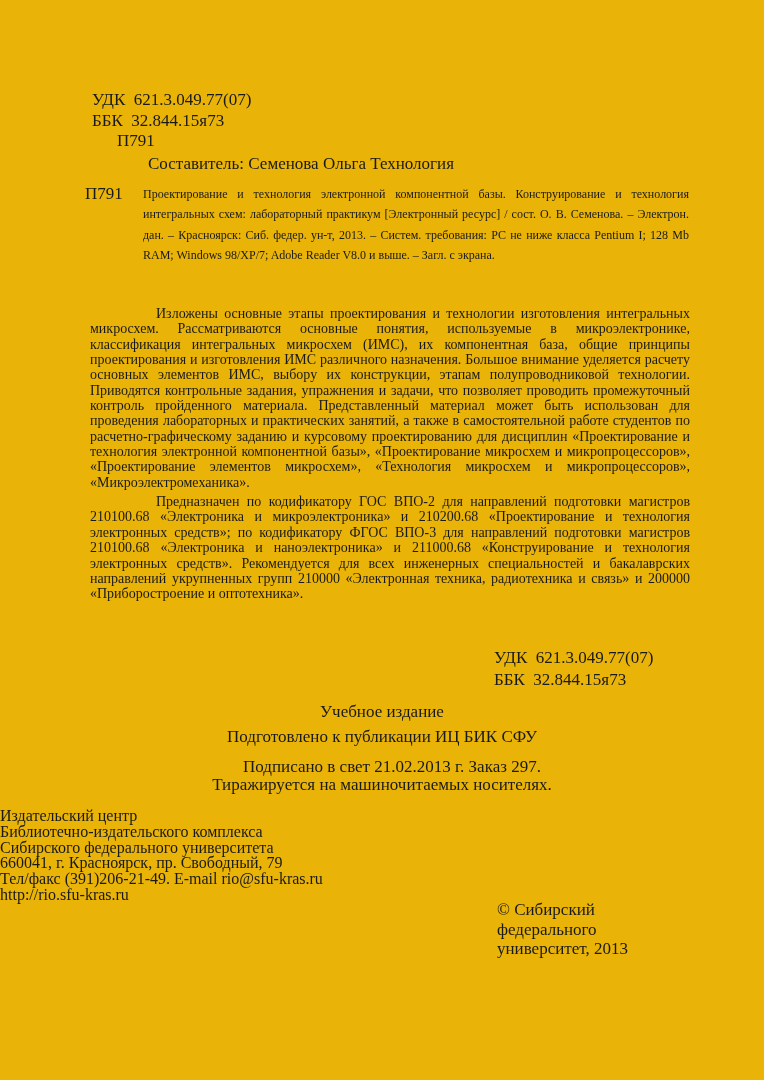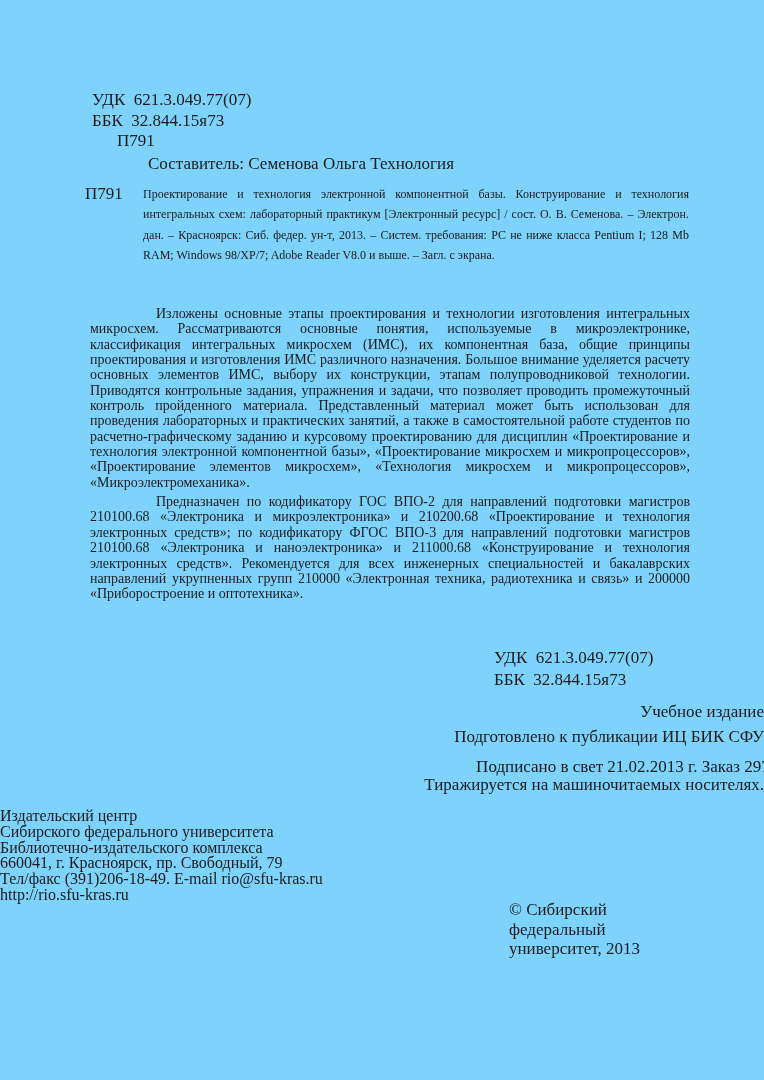--- a/index.html
+++ b/index.html
@@ -4,21 +4,21 @@
 <style>
   html, body {
     margin: 0;
     padding: 0;
     background: #ffffff;
   }
   .page {
     position: relative;
     width: 764px;
     height: 1080px;
-    background: #7dd3fc;
+    background: #eab308;
     color: #1a1a1a;
     font-family: "Liberation Serif", "DejaVu Serif", serif;
     overflow: hidden;
   }
   .pre { white-space: pre; }
 
   
   .top-codes {
     position: absolute;
     left: 92px;
@@ -76,21 +76,21 @@
     top: 647px;
     font-size: 17px;
     line-height: 22px;
   }
 
   
   .center-line {
     position: absolute;
     left: 0;
     width: 764px;
-    text-align: right;
+    text-align: center;
     font-size: 17px;
   }
   .ed1 { top: 702px; }
   .ed2 { top: 727px; }
   .ed3 { top: 757px; padding-left: 10px; }
   .ed4 { top: 775px; }
 
   
   .publisher {
     position: absolute;
@@ -101,21 +101,20 @@
     line-height: 15.8px;
   }
 
   
   .copyright {
     position: absolute;
     left: 497px;
     top: 900px;
     font-size: 17px;
     line-height: 19.5px;
-    margin-left: 12px;
   }
 </style>
 </head>
 <body>
 
 <div class="page">
 
   <div class="top-codes">
     <div class="pre">УДК  621.3.049.77(07)</div>
     <div class="pre">ББК  32.844.15я73</div>
@@ -137,26 +136,26 @@
     <div class="pre">ББК  32.844.15я73</div>
   </div>
 
   <div class="center-line ed1">Учебное издание</div>
   <div class="center-line ed2">Подготовлено к публикации ИЦ БИК СФУ</div>
   <div class="center-line ed3">Подписано в свет 21.02.2013 г. Заказ 297.</div>
   <div class="center-line ed4">Тиражируется на машиночитаемых носителях.</div>
 
   <div class="publisher">
     <div>Издательский центр</div>
+    <div>Библиотечно-издательского комплекса</div>
     <div>Сибирского федерального университета</div>
-    <div>Библиотечно-издательского комплекса</div>
     <div>660041, г. Красноярск, пр. Свободный, 79</div>
-    <div>Тел/факс (391)206-18-49. E-mail rio@sfu-kras.ru</div>
+    <div>Тел/факс (391)206-21-49. E-mail rio@sfu-kras.ru</div>
     <div>http://rio.sfu-kras.ru</div>
   </div>
 
   <div class="copyright">
     <div>© Сибирский</div>
-    <div>федеральный</div>
+    <div>федерального</div>
     <div>университет, 2013</div>
   </div>
 
 </div>
 
 </body></html>

